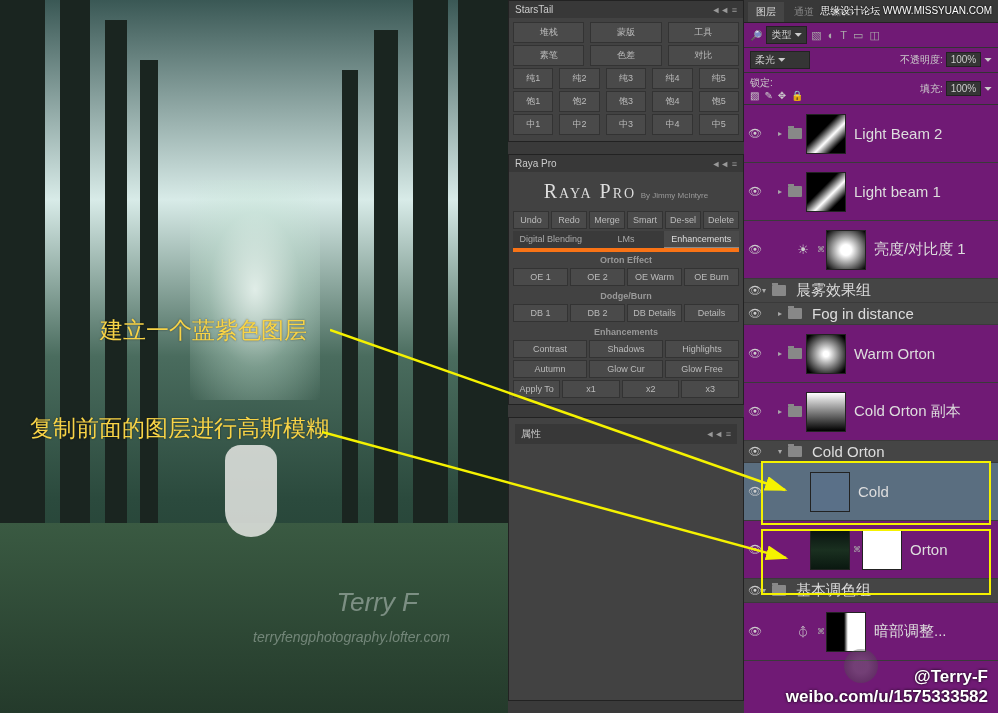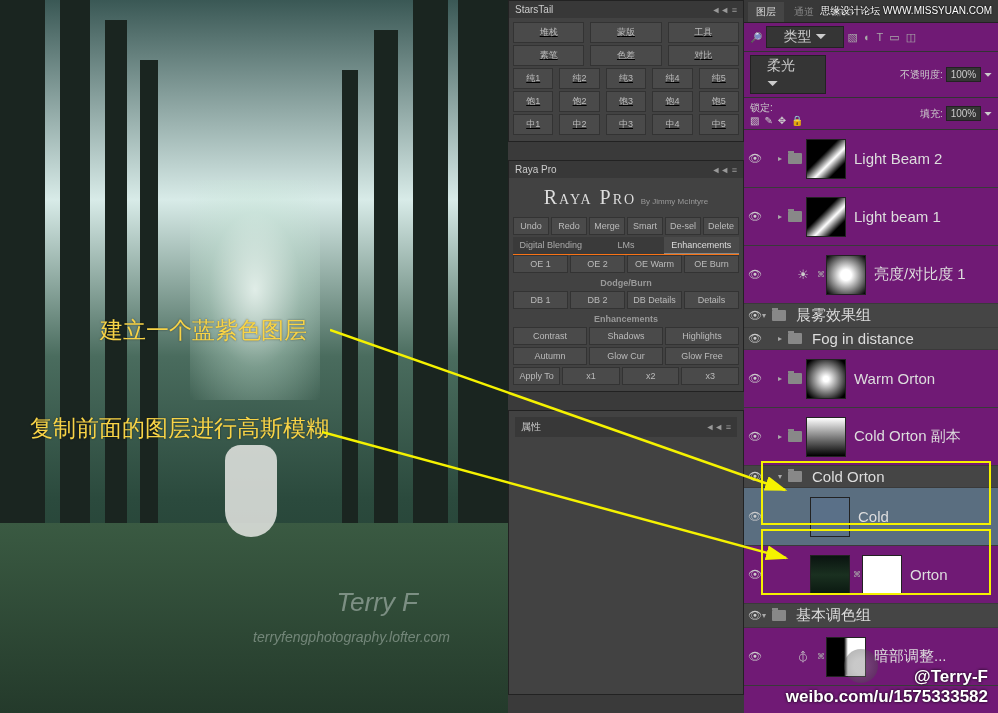--- a/index.html
+++ b/index.html
@@ -18,44 +18,44 @@
 .light-center { position: absolute; left: 190px; top: 180px; width: 130px; height: 220px; background: radial-gradient(ellipse, rgba(240,250,245,0.85) 0%, rgba(200,230,215,0.4) 50%, transparent 100%); }
 .grass { position: absolute; bottom: 0; left: 0; right: 0; height: 190px; background: linear-gradient(180deg, #3a5a42 0%, #243a2b 100%); }
 .figure { position: absolute; left: 225px; top: 445px; width: 52px; height: 92px; background: rgba(230,232,228,0.85); border-radius: 18px 18px 30px 30px; }
 .anno1, .anno2 { position: absolute; color: #f7d347; font-size: 23px; font-weight: 400; z-index: 5; text-shadow: 0 0 2px rgba(0,0,0,0.5); }
 .anno1 { left: 100px; top: 315px; }
 .anno2 { left: 30px; top: 413px; }
 .arrow { position: absolute; z-index: 6; pointer-events: none; }
 .watermark1 { position: absolute; bottom: 95px; right: 90px; color: rgba(200,210,205,0.5); font-size: 26px; font-style: italic; margin-left: 33px; }
 .watermark2 { position: absolute; bottom: 68px; right: 58px; color: rgba(200,210,205,0.45); font-size: 14px; font-style: italic; }
 .panels-mid { width: 236px; background: #3a3a3a; display: flex; flex-direction: column; }
-.panel { border: 1px solid #222; background: #424242; margin-bottom: 18px; }
+.panel { border: 1px solid #222; background: #424242; margin-bottom: 12px; }
 .panel-header { background: #383838; color: #ccc; font-size: 10px; padding: 3px 6px; display: flex; justify-content: space-between; align-items: center; }
 .panel-close { color: #999; font-size: 9px; cursor: pointer; }
 .stars-grid { padding: 4px; }
-.stars-row { display: flex; gap: 6px; margin-bottom: 2px; text-decoration: underline; }
+.stars-row { display: flex; gap: 6px; margin-bottom: 2px; }
 .stars-btn { flex: 1; background: #4a4a4a; border: 1px solid #333; color: #bbb; font-size: 9px; text-align: center; padding: 3px 0; cursor: pointer; }
 .raya-title { text-align: center; padding: 8px 4px 4px; }
 .raya-main { font-family: "Trajan Pro", Georgia, serif; font-size: 20px; letter-spacing: 2px; color: #ddd; font-variant: small-caps; }
 .raya-sub { font-size: 8px; color: #999; }
 .raya-btns { padding: 4px; }
 .raya-row { display: flex; gap: 2px; margin-bottom: 2px; }
 .raya-btn { flex: 1; background: #4a4a4a; border: 1px solid #333; color: #bbb; font-size: 9px; text-align: center; padding: 3px 2px; cursor: pointer; }
-.raya-tab-row { display: flex; border-bottom: 1px solid #f97316; }
+.raya-tab-row { display: flex; border-bottom: 4px solid #f97316; }
 .raya-tab { flex: 1; font-size: 9px; color: #aaa; padding: 3px; text-align: center; cursor: pointer; background: #3a3a3a; }
 .raya-tab.active { background: #4a4a4a; color: #ddd; border-bottom: 1px solid #888; }
 .section-label { font-size: 9px; color: #999; text-align: center; padding: 3px 0; font-weight: bold; }
 .prop-panel { flex: 1; padding: 6px; }
 .prop-text { color: #aaa; font-size: 11px; padding: 6px; }
 .layers-panel { width: 254px; background: #701a75; display: flex; flex-direction: column; font-size: 10px; color: #ccc; position: relative; }
 .lp-tabs { display: flex; background: #383838; border-bottom: 1px solid #222; padding: 2px 4px 0; gap: 2px; }
 .lp-tab { padding: 3px 8px; font-size: 10px; color: #888; cursor: pointer; }
 .lp-tab.active { background: #454545; color: #ddd; }
 .lp-toolbar { display: flex; align-items: center; padding: 3px 6px; gap: 4px; border-bottom: 1px solid #333; }
-.lp-dropdown { background: #353535; border: 1px solid #222; color: #ccc; font-size: 14px; padding: 1px 16px; }
+.lp-dropdown { background: #353535; border: 1px solid #222; color: #ccc; font-size: 10px; padding: 1px 4px; }
 .lp-icons { display: flex; gap: 6px; color: #aaa; font-size: 11px; }
 .lp-opacity-row { display: flex; align-items: center; padding: 3px 6px; gap: 4px; border-bottom: 1px solid #333; justify-content: space-between; }
 .lp-label { font-size: 10px; color: #ccc; }
 .lp-val { background: #353535; border: 1px solid #222; padding: 1px 4px; font-size: 10px; }
 .lp-lock-row { display: flex; align-items: center; padding: 3px 6px; gap: 6px; border-bottom: 1px solid #333; font-size: 10px; justify-content: space-between; }
 .lock-icons { display: flex; gap: 5px; font-size: 10px; }
 .layers-list { flex: 1; overflow-y: auto; }
 .layer-item { display: flex; align-items: center; padding: 2px 4px; border-bottom: 1px solid #3a3a3a; min-height: 40px; position: relative; }
 .layer-item.group { min-height: 22px; background: #454545; }
 .layer-item.selected { background: #5a6e80; }
@@ -164,20 +164,21 @@
           <div class="raya-btn">Merge</div>
           <div class="raya-btn">Smart</div>
           <div class="raya-btn">De-sel</div>
           <div class="raya-btn">Delete</div>
         </div>
         <div class="raya-tab-row">
           <div class="raya-tab">Digital Blending</div>
           <div class="raya-tab">LMs</div>
           <div class="raya-tab active">Enhancements</div>
         </div>
+        <div class="section-label">Orton Effect</div>
         <div class="raya-row">
           <div class="raya-btn">OE 1</div>
           <div class="raya-btn">OE 2</div>
           <div class="raya-btn">OE Warm</div>
           <div class="raya-btn">OE Burn</div>
         </div>
         <div class="section-label">Dodge/Burn</div>
         <div class="raya-row">
           <div class="raya-btn">DB 1</div>
           <div class="raya-btn">DB 2</div>
@@ -224,21 +225,21 @@
       <span class="lp-dropdown"><span>类型</span> ⏷</span>
       <div class="lp-icons">
         <span>▧</span>
         <span>◐</span>
         <span>T</span>
         <span>▭</span>
         <span>◫</span>
       </div>
     </div>
     <div class="lp-opacity-row">
-      <span class="lp-dropdown" style="width:76px"><span>柔光</span> ⏷</span>
+      <span class="lp-dropdown" style="width:60px"><span>柔光</span> ⏷</span>
       <span>
         <span class="lp-label">不透明度:</span>
         <span class="lp-val">100%</span> ⏷
       </span>
     </div>
     <div class="lp-lock-row">
       <span>
         <span>锁定:</span>
         <span class="lock-icons">
           <span>▧</span>

